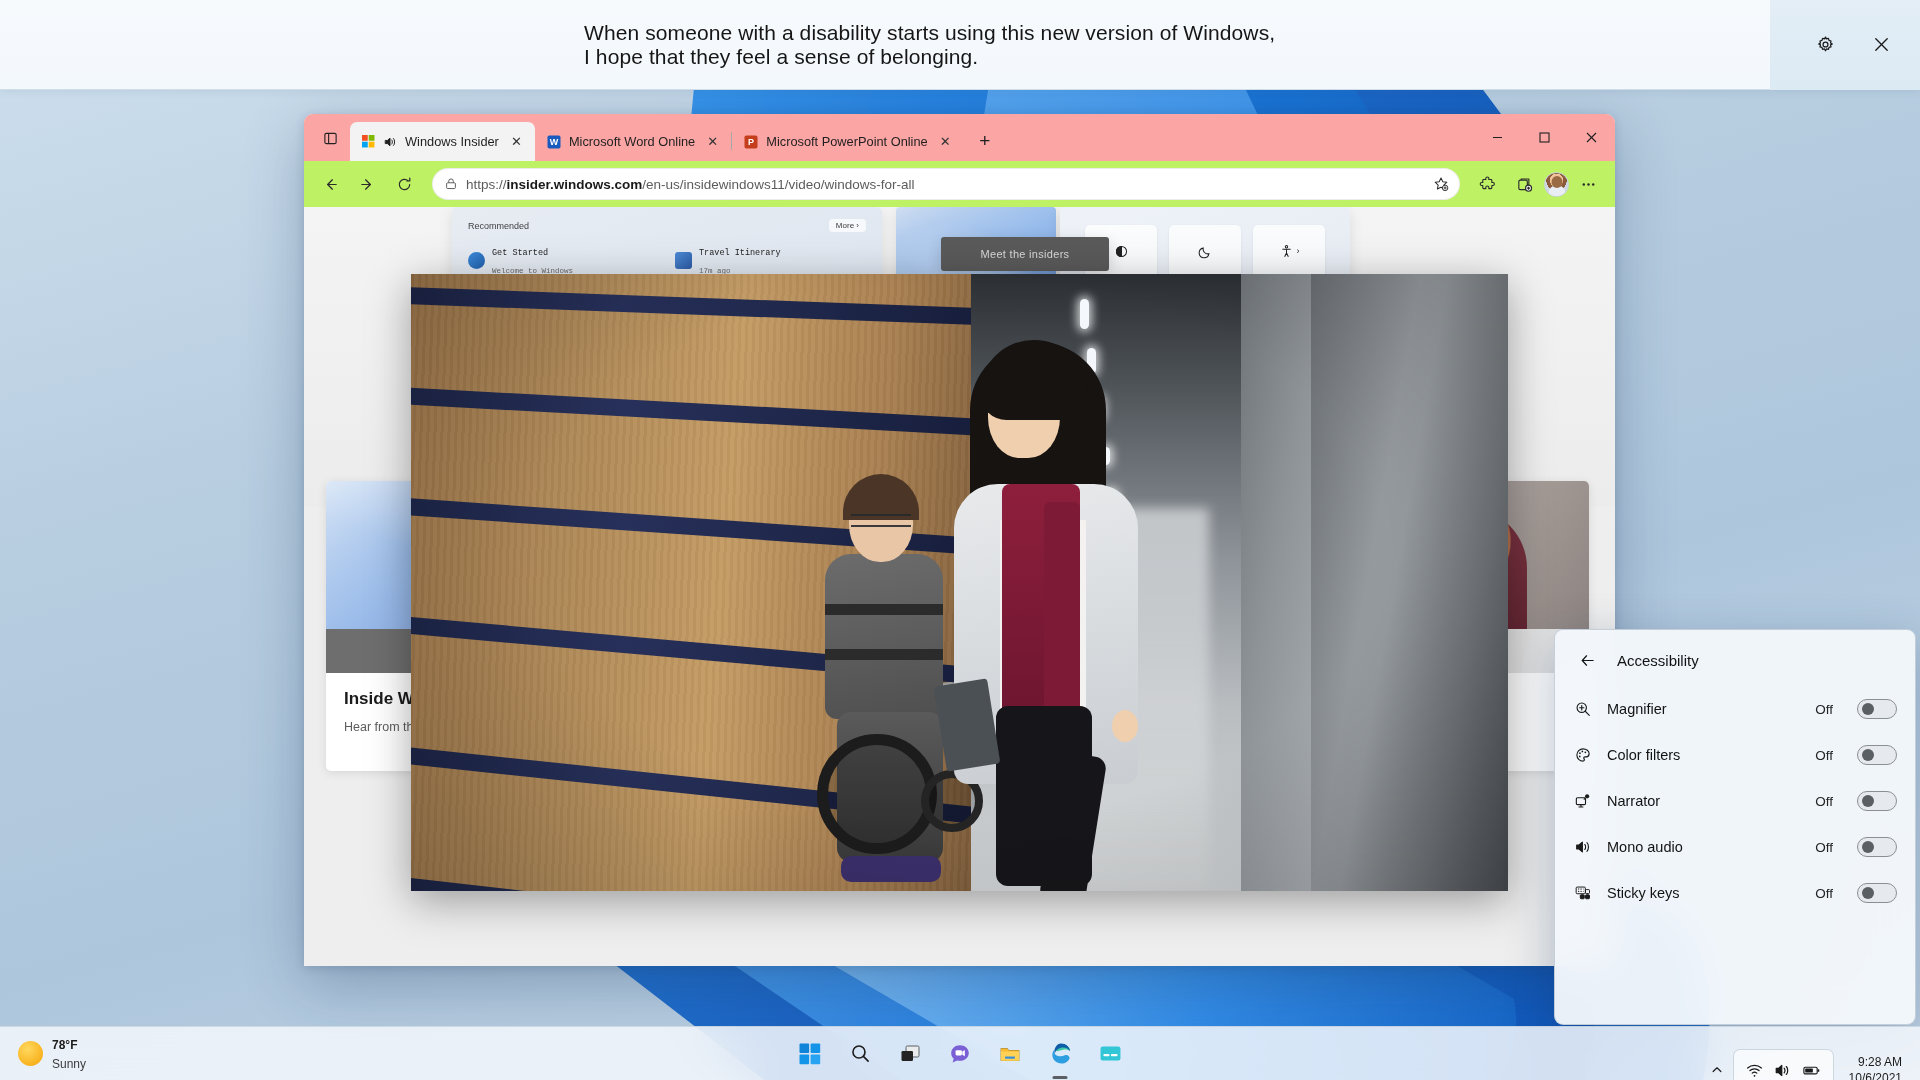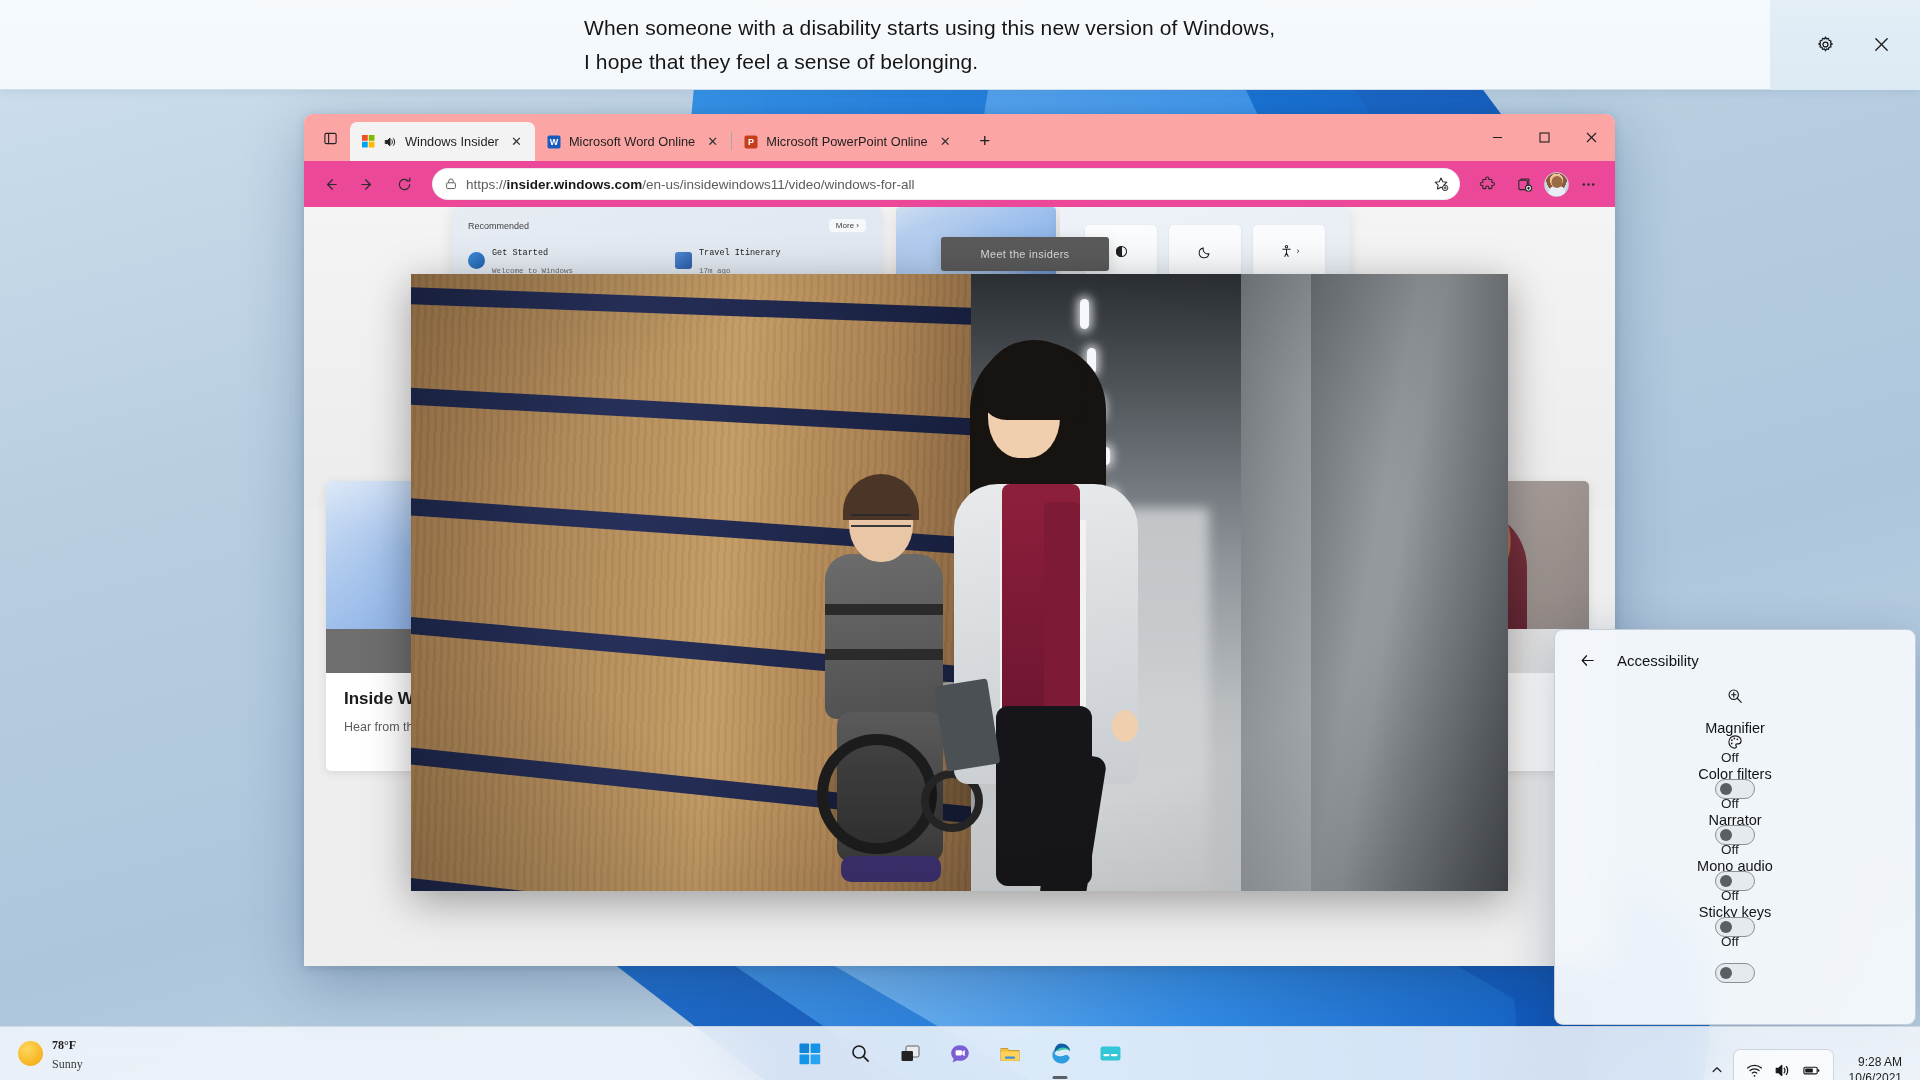--- a/index.html
+++ b/index.html
@@ -92,21 +92,21 @@
     box-shadow: 0 2px 8px rgba(60,90,120,.10);
   }
   #caption-inner {
     flex: 1;
     display: flex; align-items: center; justify-content: center;
     height: 100%;
     padding-left: 60px;
   }
   #caption-text {
     font-size: 21px;
-    line-height: 34px;
+    line-height: 24px;
     color: #161616;
     text-align: left;
     max-width: 700px;
     letter-spacing: .1px;
   }
   #caption-actions {
     display: flex; align-items: center; gap: 22px;
     padding-right: 22px;
     height: 100%;
   }
@@ -185,21 +185,21 @@
   }
   #wincontrols { display: flex; height: 47px; flex: none; }
   .wc {
     width: 47px; height: 100%;
     display: flex; align-items: center; justify-content: center;
     cursor: pointer; color: #1f1f1f;
   }
 
   #toolbar {
     height: 46px;
-    background: #ec4899;
+    background: #bef264;
     display: flex; align-items: center;
     padding: 0 9px;
     gap: 2px;
   }
   .tb-btn {
     width: 35px; height: 35px;
     display: flex; align-items: center; justify-content: center;
     border-radius: 5px; cursor: pointer; color: #2b2b2b;
     flex: none;
   }
@@ -496,21 +496,20 @@
     border-radius: 4px; cursor: pointer; color:#141414;
   }
   #fly-title { font-size: 15px; color: #131313; }
   #fly-list { flex: 1; padding: 2px 0 4px; }
   .fly-row {
     display: flex; align-items: center;
     height: 46px;
     padding: 0 18px 0 18px;
     cursor: pointer;
     gap: 14px;
-    flex-direction: column;
   }
   .fly-ico {
     width: 20px; height: 20px; flex: none;
     display:flex;align-items:center;justify-content:center;
     color: #1a1a1a;
   }
   .fly-lab { flex: 1; font-size: 14.5px; color: #131313; }
   .fly-state { font-size: 13.5px; color: #242424; margin-right: 10px; }
   .sw {
     width: 40px; height: 20px; border-radius: 11px; flex: none;
@@ -540,21 +539,20 @@
     backdrop-filter: blur(24px);
     border-top: 1px solid rgba(180,195,210,.55);
     display: flex; align-items: center;
     z-index: 80;
   }
   #tb-weather {
     display: flex; align-items: center; gap: 9px;
     padding: 0 12px 0 14px; height: 44px;
     border-radius: 6px; cursor: pointer;
     margin-left: 4px;
-    font-family: Liberation Serif, serif;
   }
   #sun {
     width: 25px; height: 25px; border-radius: 50%;
     background: radial-gradient(circle at 38% 32%, #ffd85e, #f8b320 70%, #eda00f);
     flex: none;
   }
   .wx-t { font-size: 12px; color: #1b1b1b; line-height: 1.28; font-weight: 600; }
   .wx-s { font-size: 12px; color: #3c3c3c; line-height: 1.28; }
   #tb-center {
     position: absolute; left: 50%; transform: translateX(-50%);

